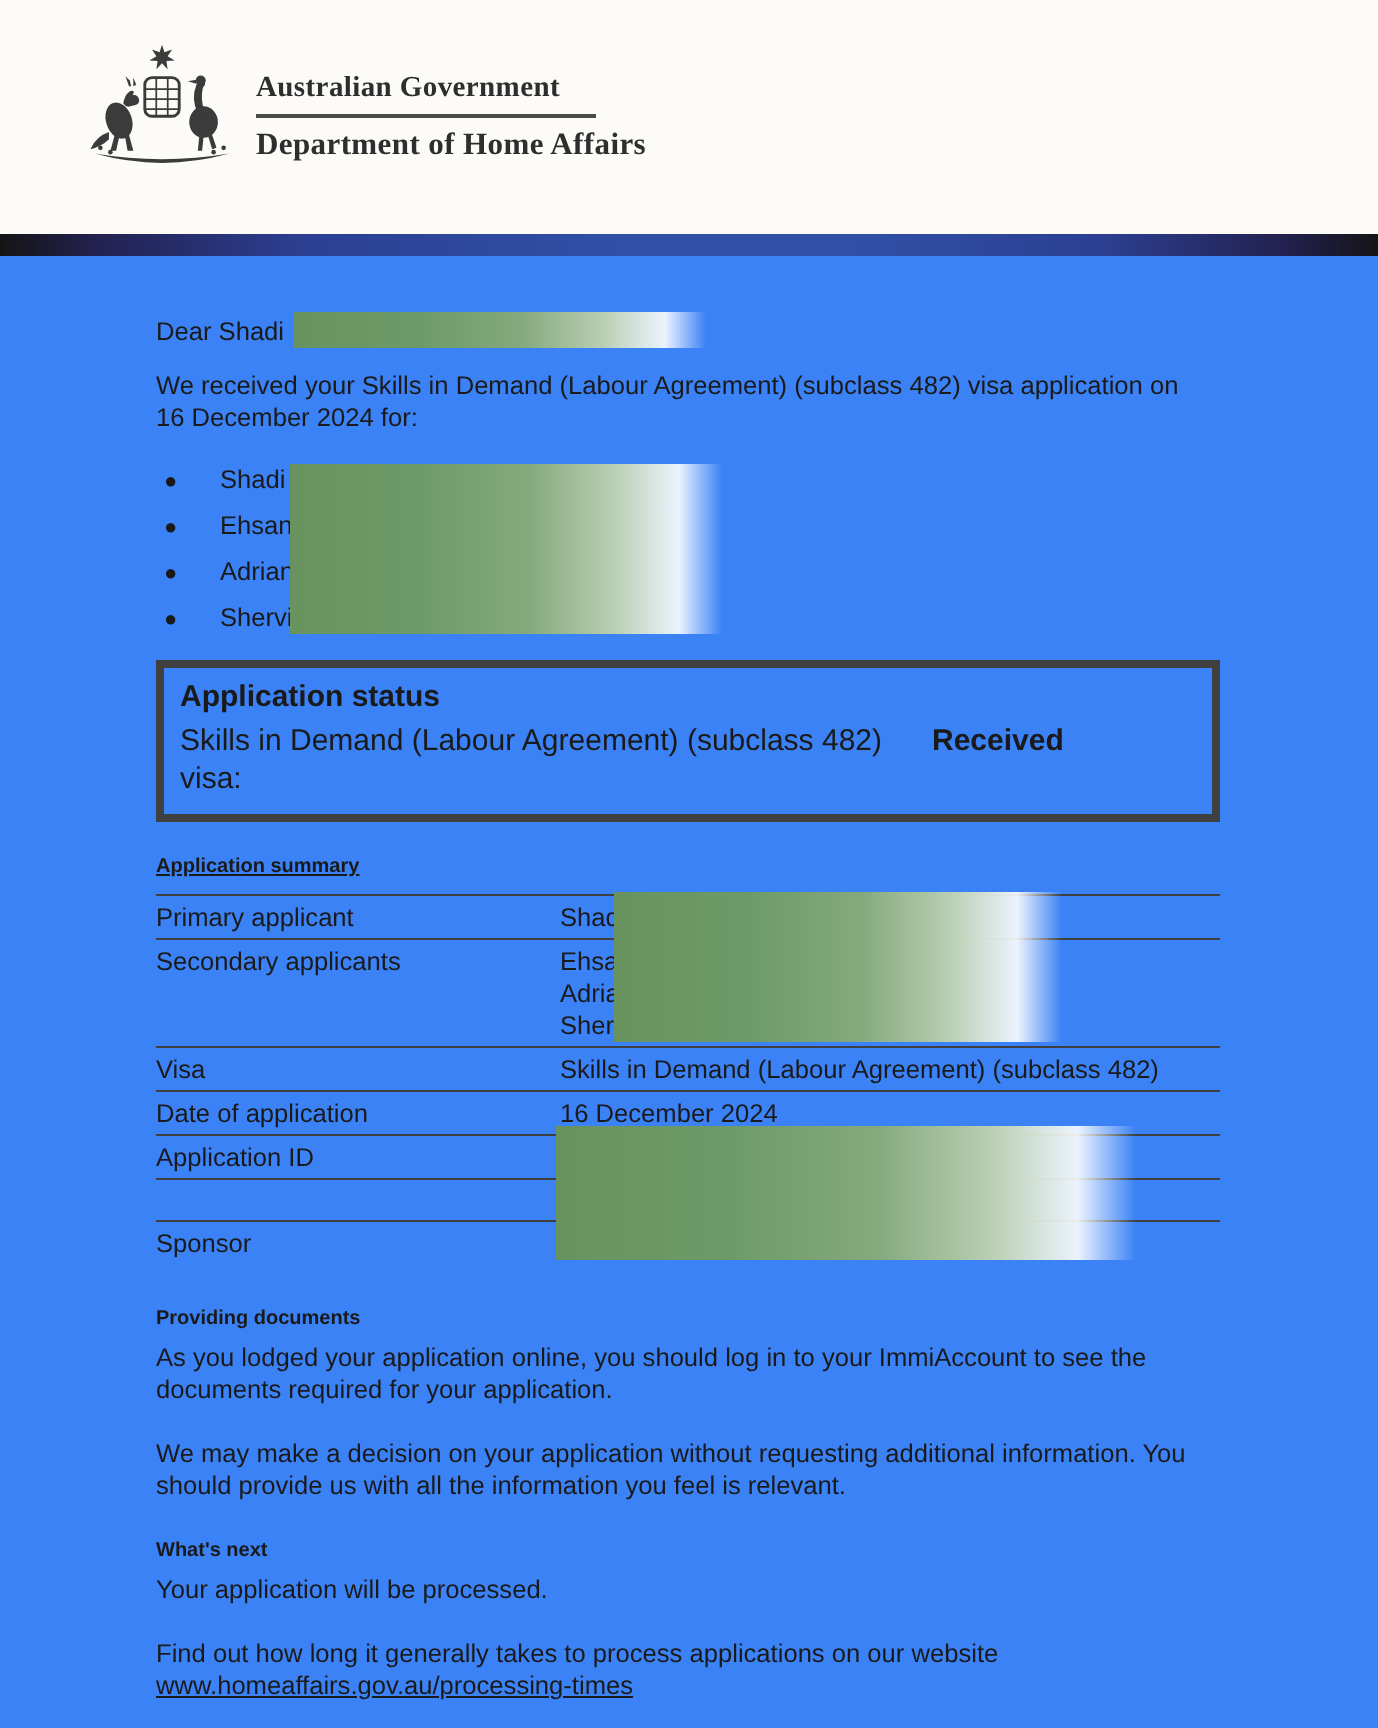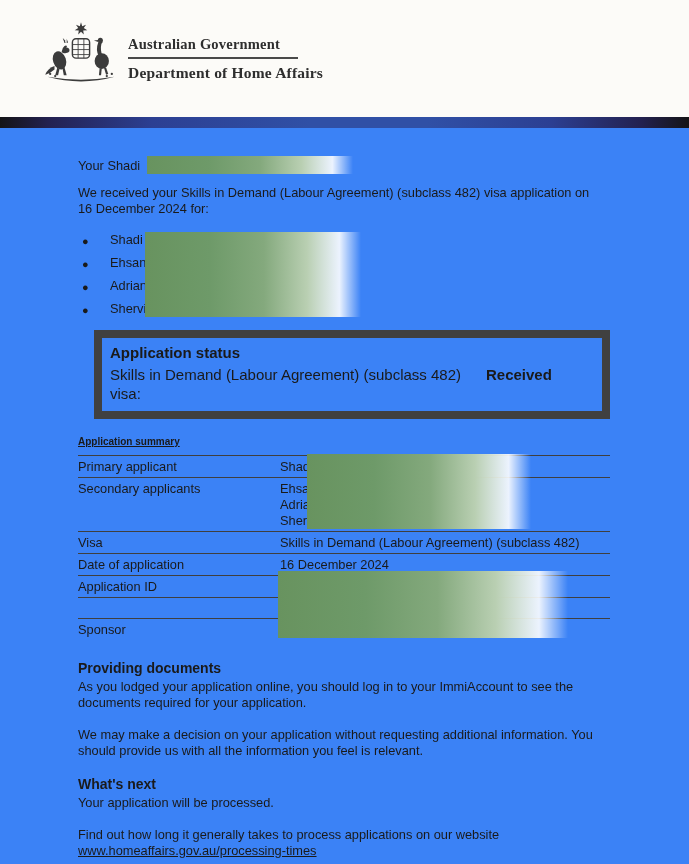--- a/index.html
+++ b/index.html
@@ -29,36 +29,36 @@
   }
   .salutation { position:relative; margin-bottom:11px; }
   .redact-salutation { left:69px; top:-2px; width:206px; height:18px; }
   .intro { margin-bottom:15px; }
   .bullet-wrap { position:relative; margin-bottom:13px; }
   .bullets { list-style:none; }
   .bullets li { position:relative; padding-left:32px; margin-bottom:7px; line-height:16px; }
   .bullets li .dot { position:absolute; left:4px; top:1px; font-size:11px; }
   .redact-bullets { left:67px; top:0px; width:216px; height:85px; }
   
-  .status-box { border:8px solid #404040; padding:5px 8px 8px 8px; margin-bottom:14px;margin-left:16px; }
+  .status-box { border:4px solid #404040; padding:5px 8px 8px 8px; margin-bottom:14px; }
   .status-title { font-weight:bold; font-size:15px; line-height:19px; margin-bottom:3px; }
   .status-row { display:flex; font-size:15px; line-height:19px; }
   .status-visa { width:356px; margin-right:20px; }
   .status-value { font-weight:bold; }
   
   .summary-title { font-weight:bold; font-size:10px; line-height:18px; margin-bottom:4px;text-decoration:underline; }
   .summary-table { position:relative; margin-bottom:19px; }
   .trow { display:flex; border-top:1px solid #3f3f3f; padding:2.5px 0; line-height:16px; min-height:21px; }
   .trow:last-child { border-bottom:1px solid #9a9a9a; }
   .tlabel { width:202px; font-weight:normal; flex:0 0 auto; }
   .tvalue { flex:1; }
   .redact-names { left:229px; top:-1px; width:224px; height:75px; }
   .redact-ids { left:200px; top:116px; width:290px; height:67px; }
   
-  .section-title { font-weight:bold; font-size:14px; line-height:18px; margin-bottom:2px; }
+  .section-title { font-weight:bold; font-size:10px; line-height:18px; margin-bottom:2px; }
   .para { margin-bottom:16px; }
   .para:last-child { margin-bottom:0; }
   .mt { margin-top:13px; }
   .doc-link { color:#1a1a1a; text-decoration:underline; }
 </style>
 </head>
 <body>
 
 <div class="page">
 
@@ -104,21 +104,21 @@
       <div class="gov-rule"></div>
       <div class="dept-name">Department of Home Affairs</div>
     </div>
   </header>
 
   <div class="blue-bar"></div>
 
   <main class="content">
 
     <p class="salutation">
-      <span>Your Shadi</span>
+      <span>Dear Shadi</span>
       <span class="redact redact-salutation"></span>
     </p>
 
     <p class="intro">
       <span>We received your Skills in Demand (Labour Agreement) (subclass 482) visa application on</span><br>
       <span>16 December 2024 for:</span>
     </p>
 
     <div class="bullet-wrap">
       <ul class="bullets">

